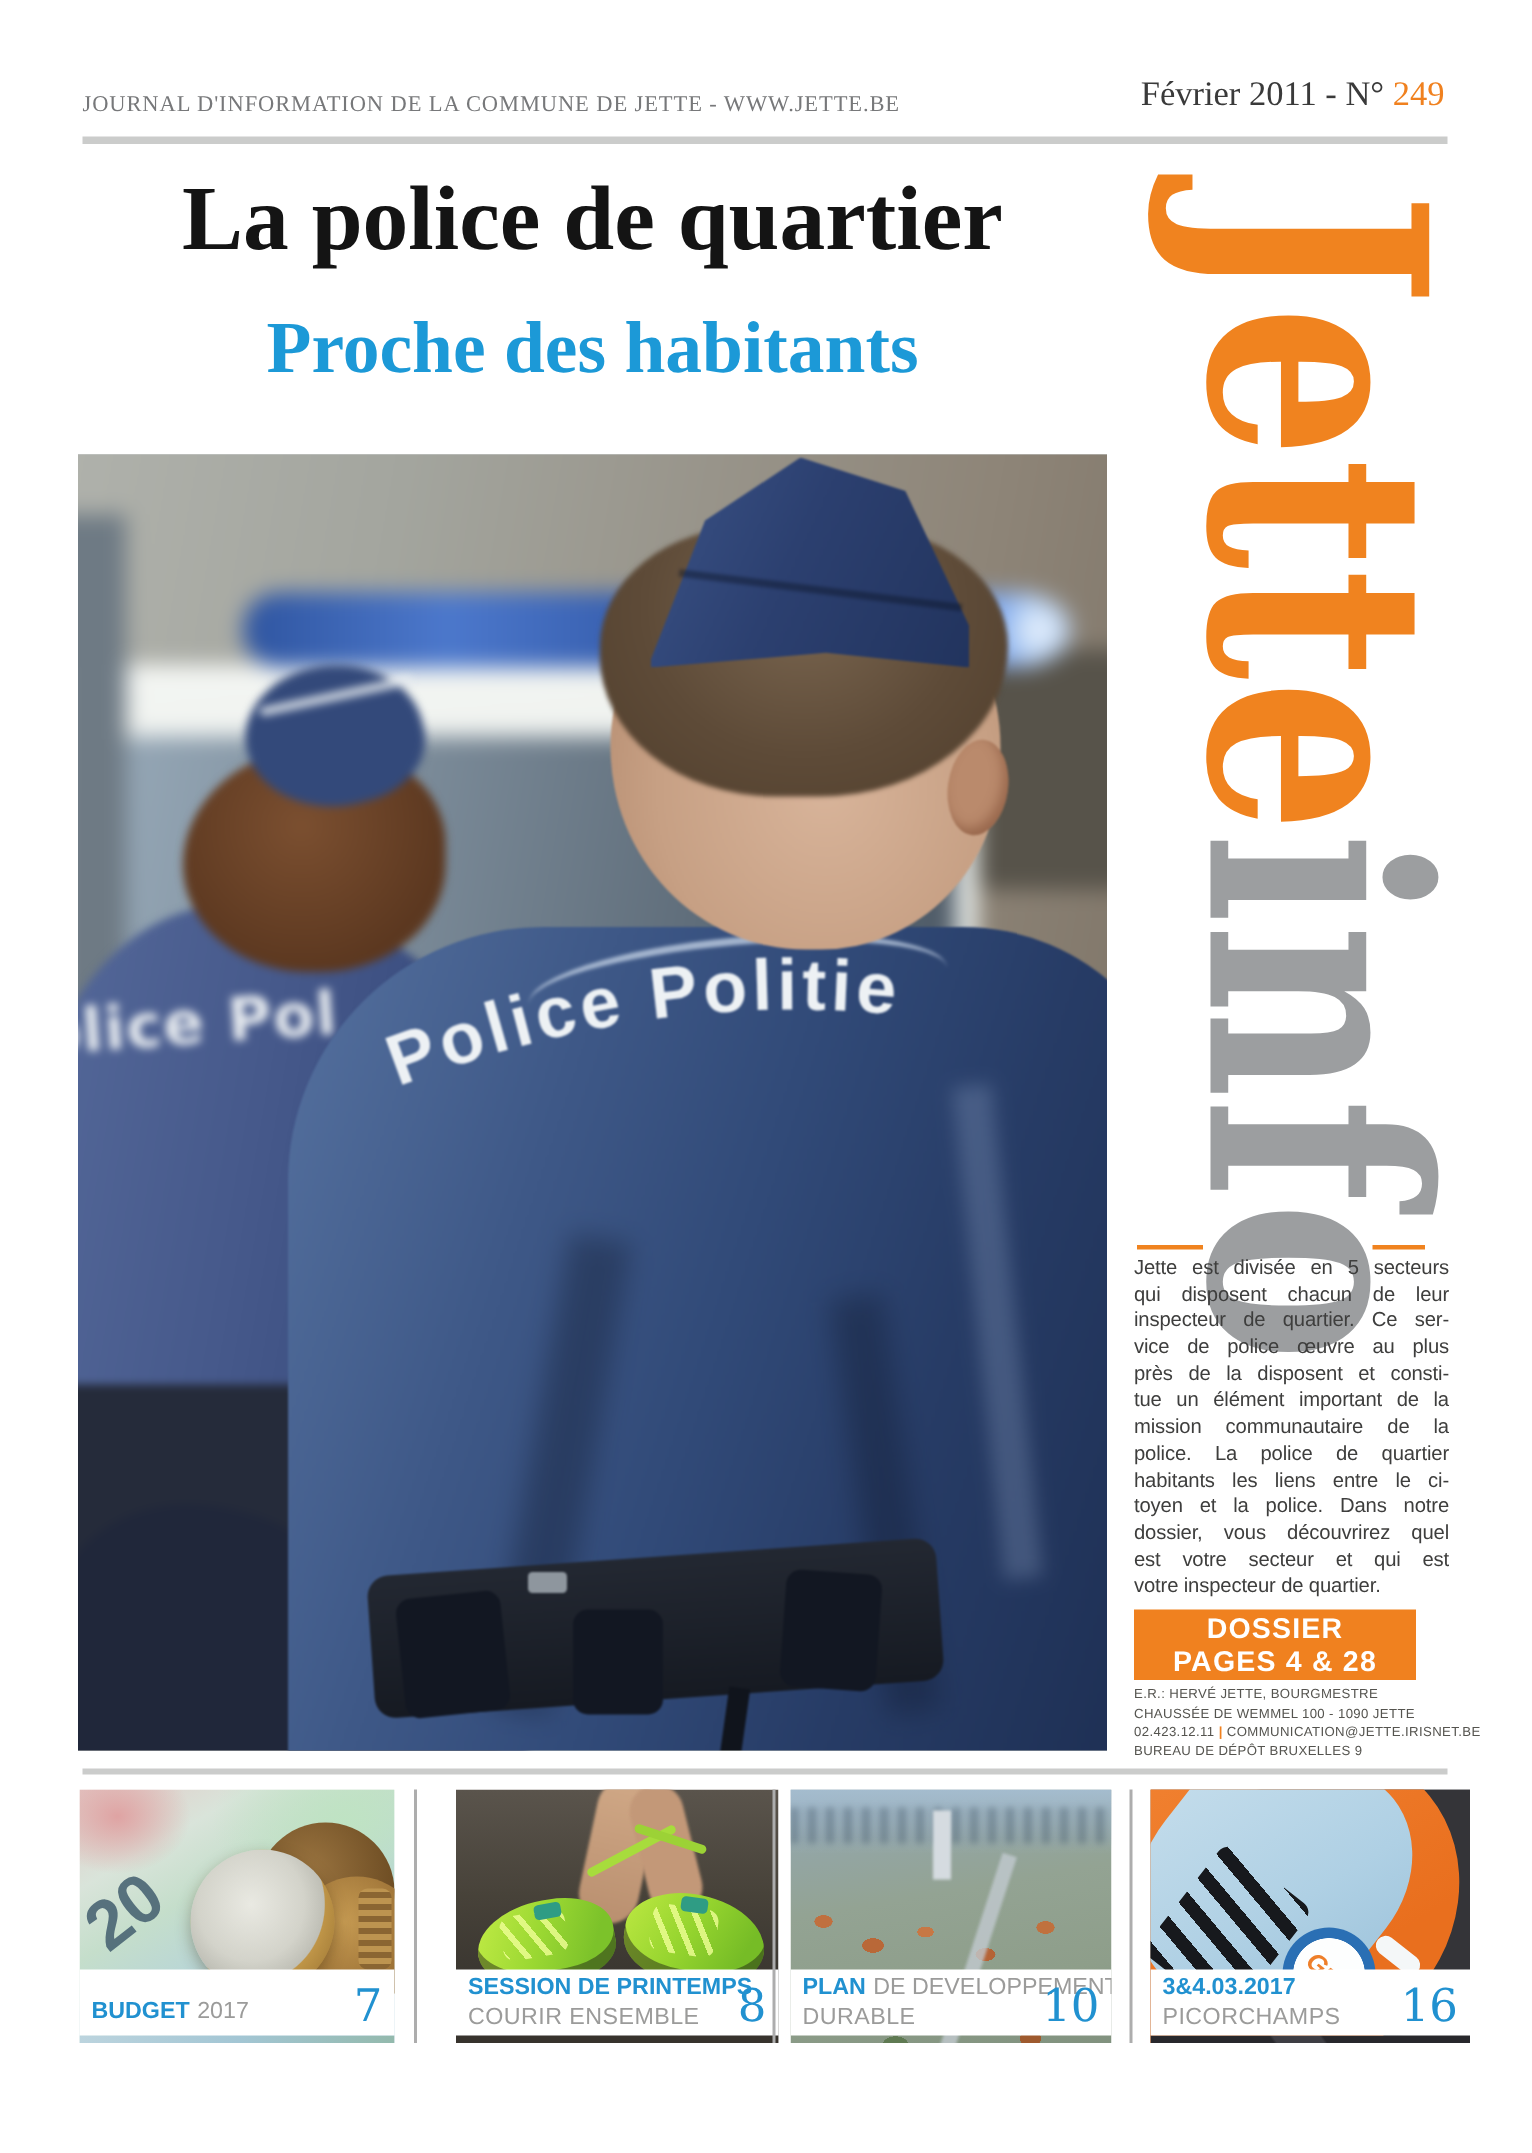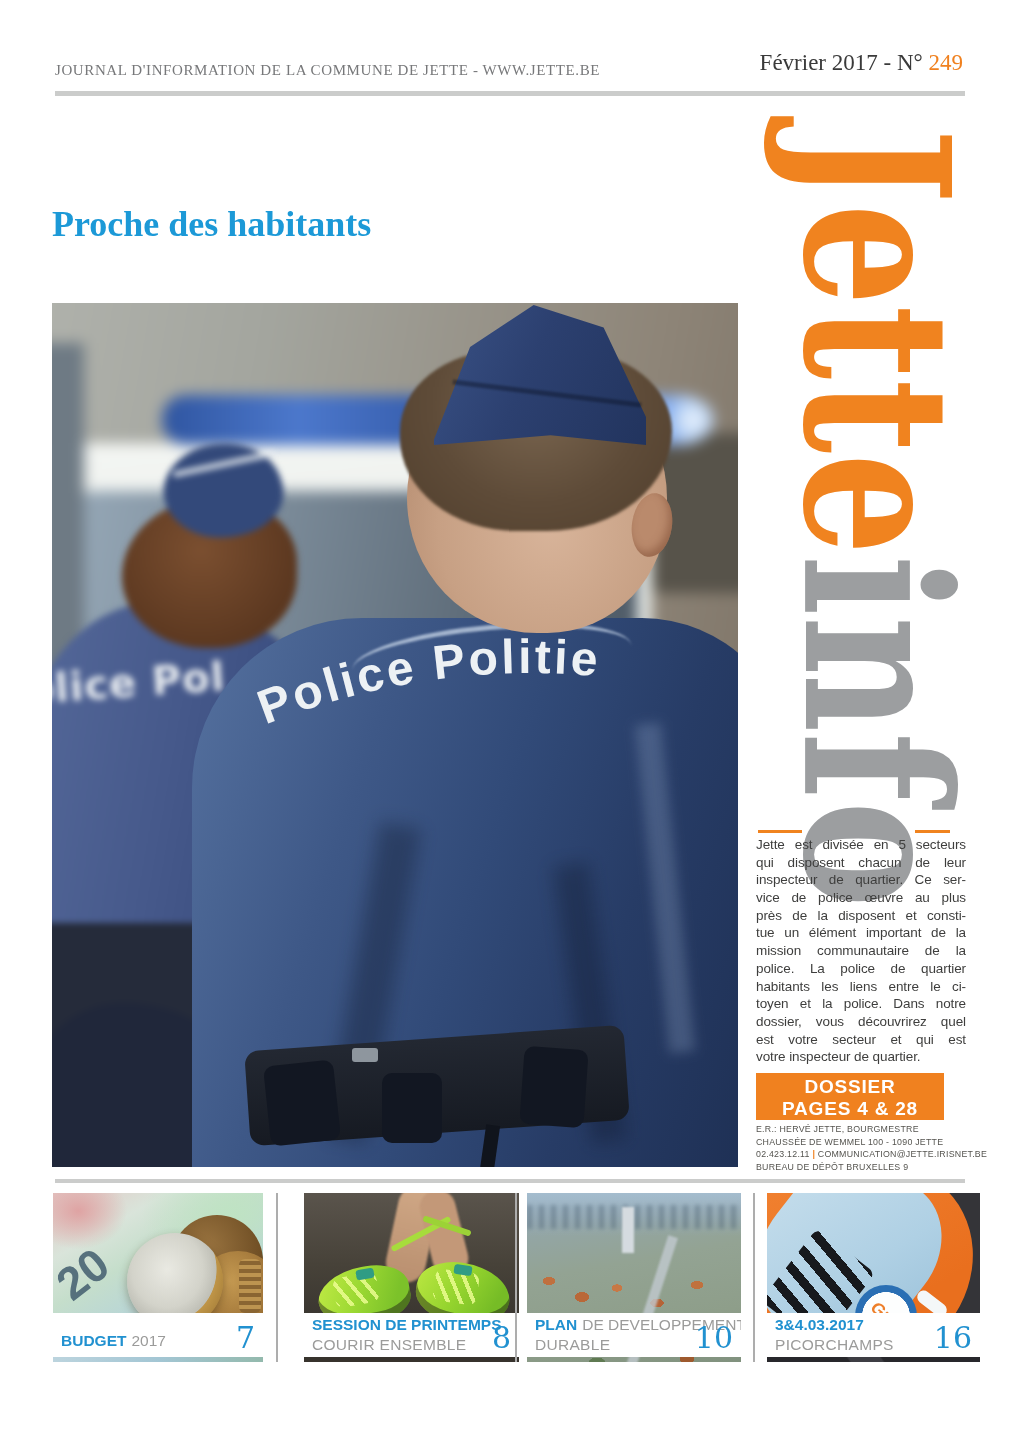--- a/index.html
+++ b/index.html
@@ -12,22 +12,22 @@
   .hdr-right{position:absolute;right:58px;top:50px;font-family:"Liberation Serif",serif;
              font-size:23px;color:#3A3A3A;}
   .hdr-right .orange{color:#F0811F;}
   .rule{position:absolute;left:55px;width:910px;background:#CBCCCB;}
   .rule-top{top:91px;height:5px;}
   .rule-bottom{top:1179px;height:4px;}
 
   
   .title{position:absolute;left:52px;top:112px;width:686px;margin:0;text-align:center;
          font-family:"Liberation Serif",serif;font-weight:bold;font-size:61px;color:#141414;}
-  .subtitle{position:absolute;left:52px;top:203px;width:686px;margin:0;
-            font-family:"Liberation Serif",serif;font-weight:bold;font-size:36px;color:#1C99D7;}
+  .subtitle{position:absolute;left:52px;top:203px;width:686px;margin:0;text-align:center;
+            font-family:"Liberation Serif",serif;font-weight:bold;font-size:49px;color:#1C99D7;}
 
   
   .masthead{position:absolute;left:965px;top:112px;width:723px;height:178px;
             transform:rotate(90deg);transform-origin:0 0;overflow:visible;}
   .masthead-scale{transform:scaleX(0.8);transform-origin:0 0;white-space:nowrap;
                   font-family:"DejaVu Serif",serif;font-weight:bold;font-size:200px;
                   line-height:178px;padding-left:20px;}
   .mh-jette{color:#F0831F;}
   .mh-info{color:#9C9EA0;}
   .mh-line{position:absolute;top:830px;height:3px;background:#F0831F;}
@@ -216,23 +216,24 @@
   .decal2{left:148px;top:104px;width:34px;height:13px;}
   .strip-gulf{left:0;right:0;top:164px;height:15px;
      background:linear-gradient(55deg,#28282C 40%,#3E3E44 41% 55%,#28282C 56%);}
 </style>
 </head>
 <body>
 
 <div class="page">
 
   <div class="hdr-left">JOURNAL D'INFORMATION DE LA COMMUNE DE JETTE - WWW.JETTE.BE</div>
-  <div class="hdr-right"><span>Février 2017 - N° </span><span class="orange">249</span></div>
+  <div class="hdr-right"><span>Février 2011 - N° </span><span class="orange">249</span></div>
   <div class="rule rule-top"></div>
 
+  <h1 class="title">La police de quartier</h1>
   <h2 class="subtitle">Proche des habitants</h2>
 
   <div class="masthead">
     <div class="masthead-scale"><span class="mh-jette">Jette</span><span class="mh-info">info</span></div>
   </div>
   <div class="mh-line mh-line-left"></div>
   <div class="mh-line mh-line-right"></div>
 
   <div class="photo">
     <div class="g-bg">

